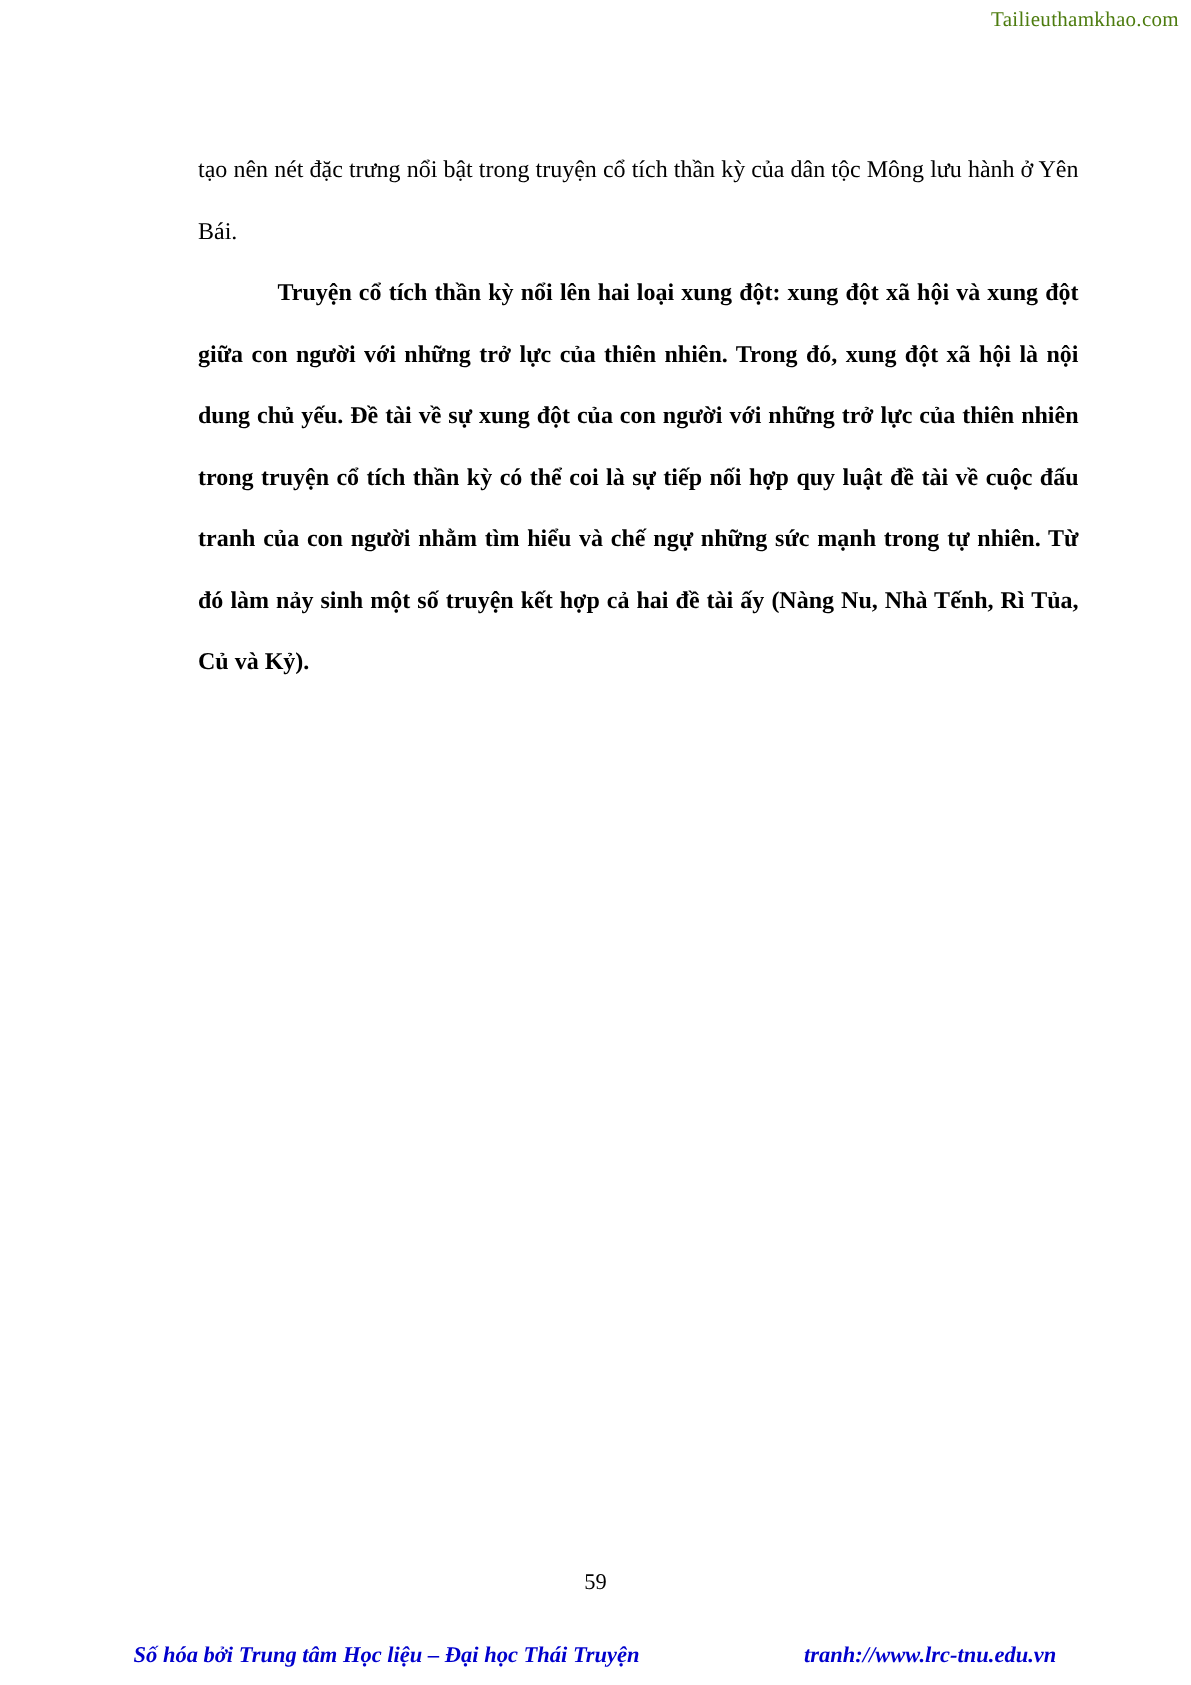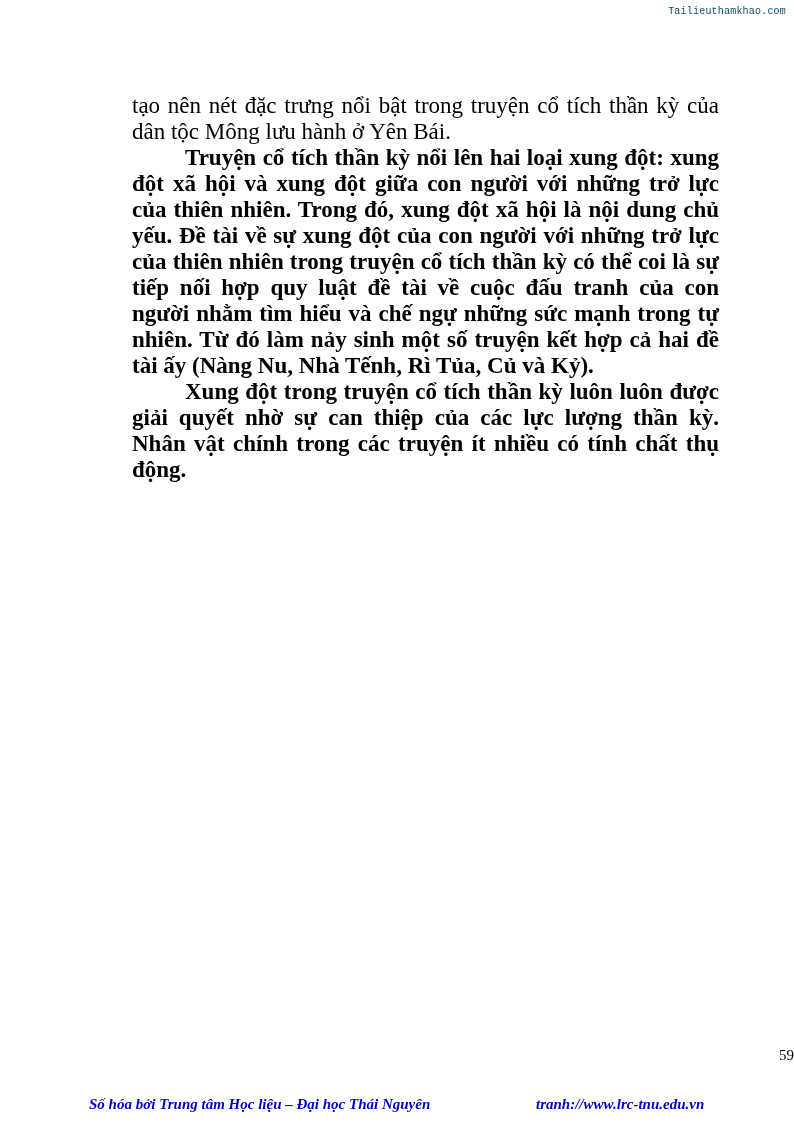--- a/index.html
+++ b/index.html
@@ -3,56 +3,55 @@
   <meta charset="utf-8">
   <style>
     html, body { margin: 0; padding: 0; background: #ffffff; }
     body {
       width: 794px; height: 1123px; position: relative; overflow: hidden;
       font-family: "Liberation Serif", "DejaVu Serif", serif;
       color: #000;
     }
     .watermark {
       position: absolute; top: 6px; right: 8px;
-      font-family: Liberation Mono, monospace;
-      font-size: 10px; color: #0c4a6e; letter-spacing: 0.2px;
+      font-family: Liberation Serif, serif;
+      font-size: 14px; color: #4d7c0f; letter-spacing: 0.2px;
     }
     .content {
       position: absolute; left: 132px; top: 93px; width: 587px;
     }
     .para {
       margin: 0;
-      font-size: 23px;
-      line-height: 26px;
+      font-size: 16px;
+      line-height: 41px;
       text-align: justify;
       text-align-last: left;
     }
     .indent { text-indent: 53px; font-weight: bold; }
     .page-number {
-      position: absolute; top: 1047px; left: 0; width: 794px; text-align: right;
+      position: absolute; top: 1047px; left: 0; width: 794px; text-align: center;
       font-size: 15px;
     }
     .footer {
       position: absolute; top: 1096px; left: 0; width: 794px;
       font-family: "Liberation Serif", "DejaVu Serif", serif;
       font-weight: bold; font-style: italic;
       font-size: 15px; color: #0000cc;
     }
     .footer-left { position: absolute; left: 89px; }
     .footer-right { position: absolute; left: 536px; }
   </style>
 </head>
 <body>
 
 <div class="watermark">Tailieuthamkhao.com</div>
 
 <div class="content">
   <p class="para">tạo nên nét đặc trưng nổi bật trong truyện cổ tích thần kỳ của dân tộc Mông lưu hành ở Yên Bái.</p>
   <p class="para indent">Truyện cổ tích thần kỳ nổi lên hai loại xung đột: xung đột xã hội và xung đột giữa con người với những trở lực của thiên nhiên. Trong đó, xung đột xã hội là nội dung chủ yếu. Đề tài về sự xung đột của con người với những trở lực của thiên nhiên trong truyện cổ tích thần kỳ có thể coi là sự tiếp nối hợp quy luật đề tài về cuộc đấu tranh của con người nhằm tìm hiểu và chế ngự những sức mạnh trong tự nhiên. Từ đó làm nảy sinh một số truyện kết hợp cả hai đề tài ấy (Nàng Nu, Nhà Tếnh, Rì Tủa, Củ và Kỷ).</p>
-  <p class="para indent">Xung đột trong truyện cổ tích thần kỳ luôn luôn được giải quyết nhờ sự can thiệp của các lực lượng thần kỳ. Nhân vật chính trong các truyện ít nhiều có tính chất thụ động.</p>
 </div>
 
 <div class="page-number">59</div>
 
 <div class="footer">
-  <span class="footer-left">Số hóa bởi Trung tâm Học liệu – Đại học Thái Nguyên</span>
+  <span class="footer-left">Số hóa bởi Trung tâm Học liệu – Đại học Thái Truyện</span>
   <span class="footer-right">tranh://www.lrc-tnu.edu.vn</span>
 </div>
 
 </body></html>

